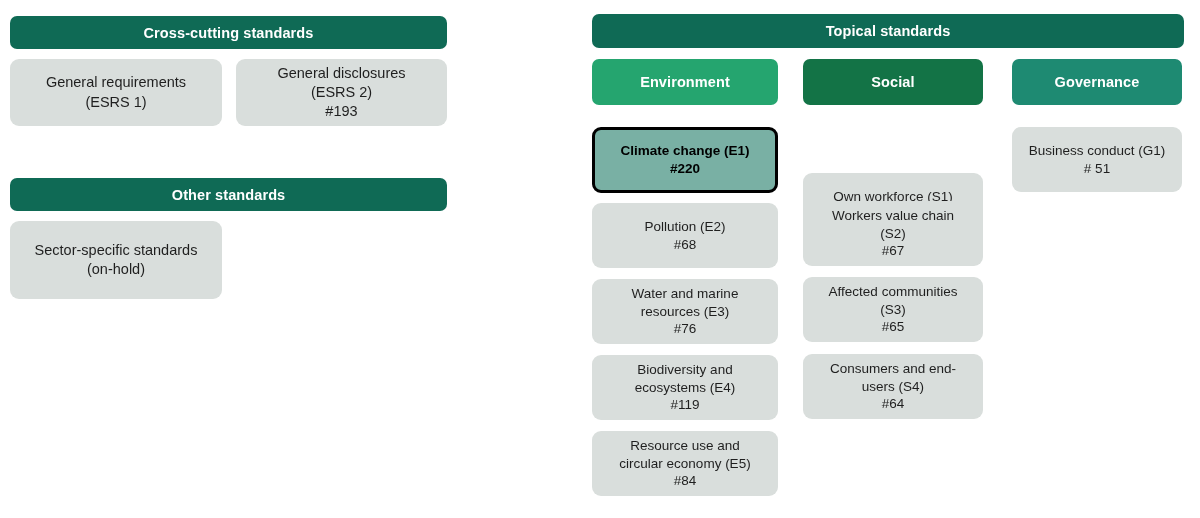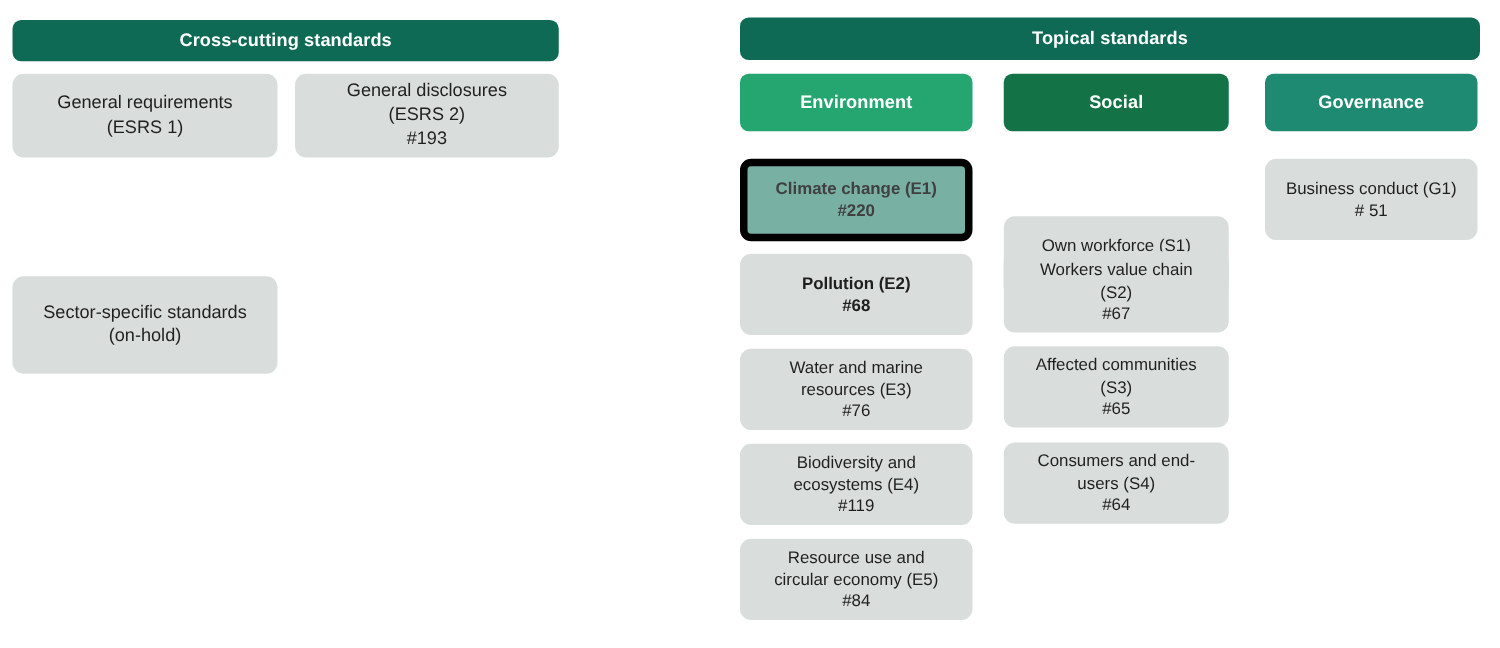--- a/index.html
+++ b/index.html
@@ -41,23 +41,23 @@
     display: flex;
     align-items: center;
     justify-content: center;
     text-align: center;
     padding: 4px 8px;
     line-height: 1.32;
     color: #1f1f1f;
   }
   .card-hl {
     background: #79b0a4;
-    border: 6px solid #000000;
+    border: 3px solid #000000;
     font-weight: bold;
-    color: #404040;
+    color: #000000;
   }
 
   
   #left-block { left: 0; top: 0; width: 460px; height: 320px; }
 
   #cross-cutting-header { left: 10px;  top: 16px;  width: 437px; height: 33px; font-size: 14.5px; text-align: right; }
   #cc-card-1           { left: 10px;  top: 59px;  width: 212px; height: 67px; font-size: 14.5px; }
   #cc-card-2           { left: 236px; top: 59px;  width: 211px; height: 67px; font-size: 14.5px; }
 
   #other-header        { left: 10px;  top: 178px; width: 437px; height: 33px; font-size: 14.5px; }
@@ -70,21 +70,21 @@
   .col-header { position: absolute; top: 59px; height: 46px; font-size: 14.5px; }
   #col-header-environment { left: 592px;  width: 186px; }
   #col-header-social      { left: 803px;  width: 180px; }
   #col-header-governance  { left: 1012px; width: 170px; }
 
   .topical-card { position: absolute; font-size: 13.5px; }
 
   
   .env-card { left: 592px; width: 186px; }
   #card-e1 { top: 127px; height: 66px; }
-  #card-e2 { top: 203px; height: 65px; font-weight: bold; }
+  #card-e2 { top: 203px; height: 65px; }
   #card-e3 { top: 279px; height: 65px; }
   #card-e4 { top: 355px; height: 65px; }
   #card-e5 { top: 431px; height: 65px; }
 
   
   .soc-card { left: 803px; width: 180px; }
   #card-s1 { top: 129px; height: 65px; margin-top: 44px; }
   #card-s2 { top: 201px; height: 65px; }
   #card-s3 { top: 277px; height: 65px; }
   #card-s4 { top: 354px; height: 65px; }
@@ -106,20 +106,21 @@
     <span class="card-text">General requirements
 (ESRS 1)</span>
   </div>
 
   <div class="card panel" id="cc-card-2">
     <span class="card-text">General disclosures
 (ESRS 2)
 #193</span>
   </div>
 
+  <div class="bar bar-dark panel" id="other-header">Other standards</div>
 
   <div class="card panel" id="other-card-1">
     <span class="card-text">Sector-specific standards
 (on-hold)</span>
   </div>
 
 
 </div>
 
 <div>

